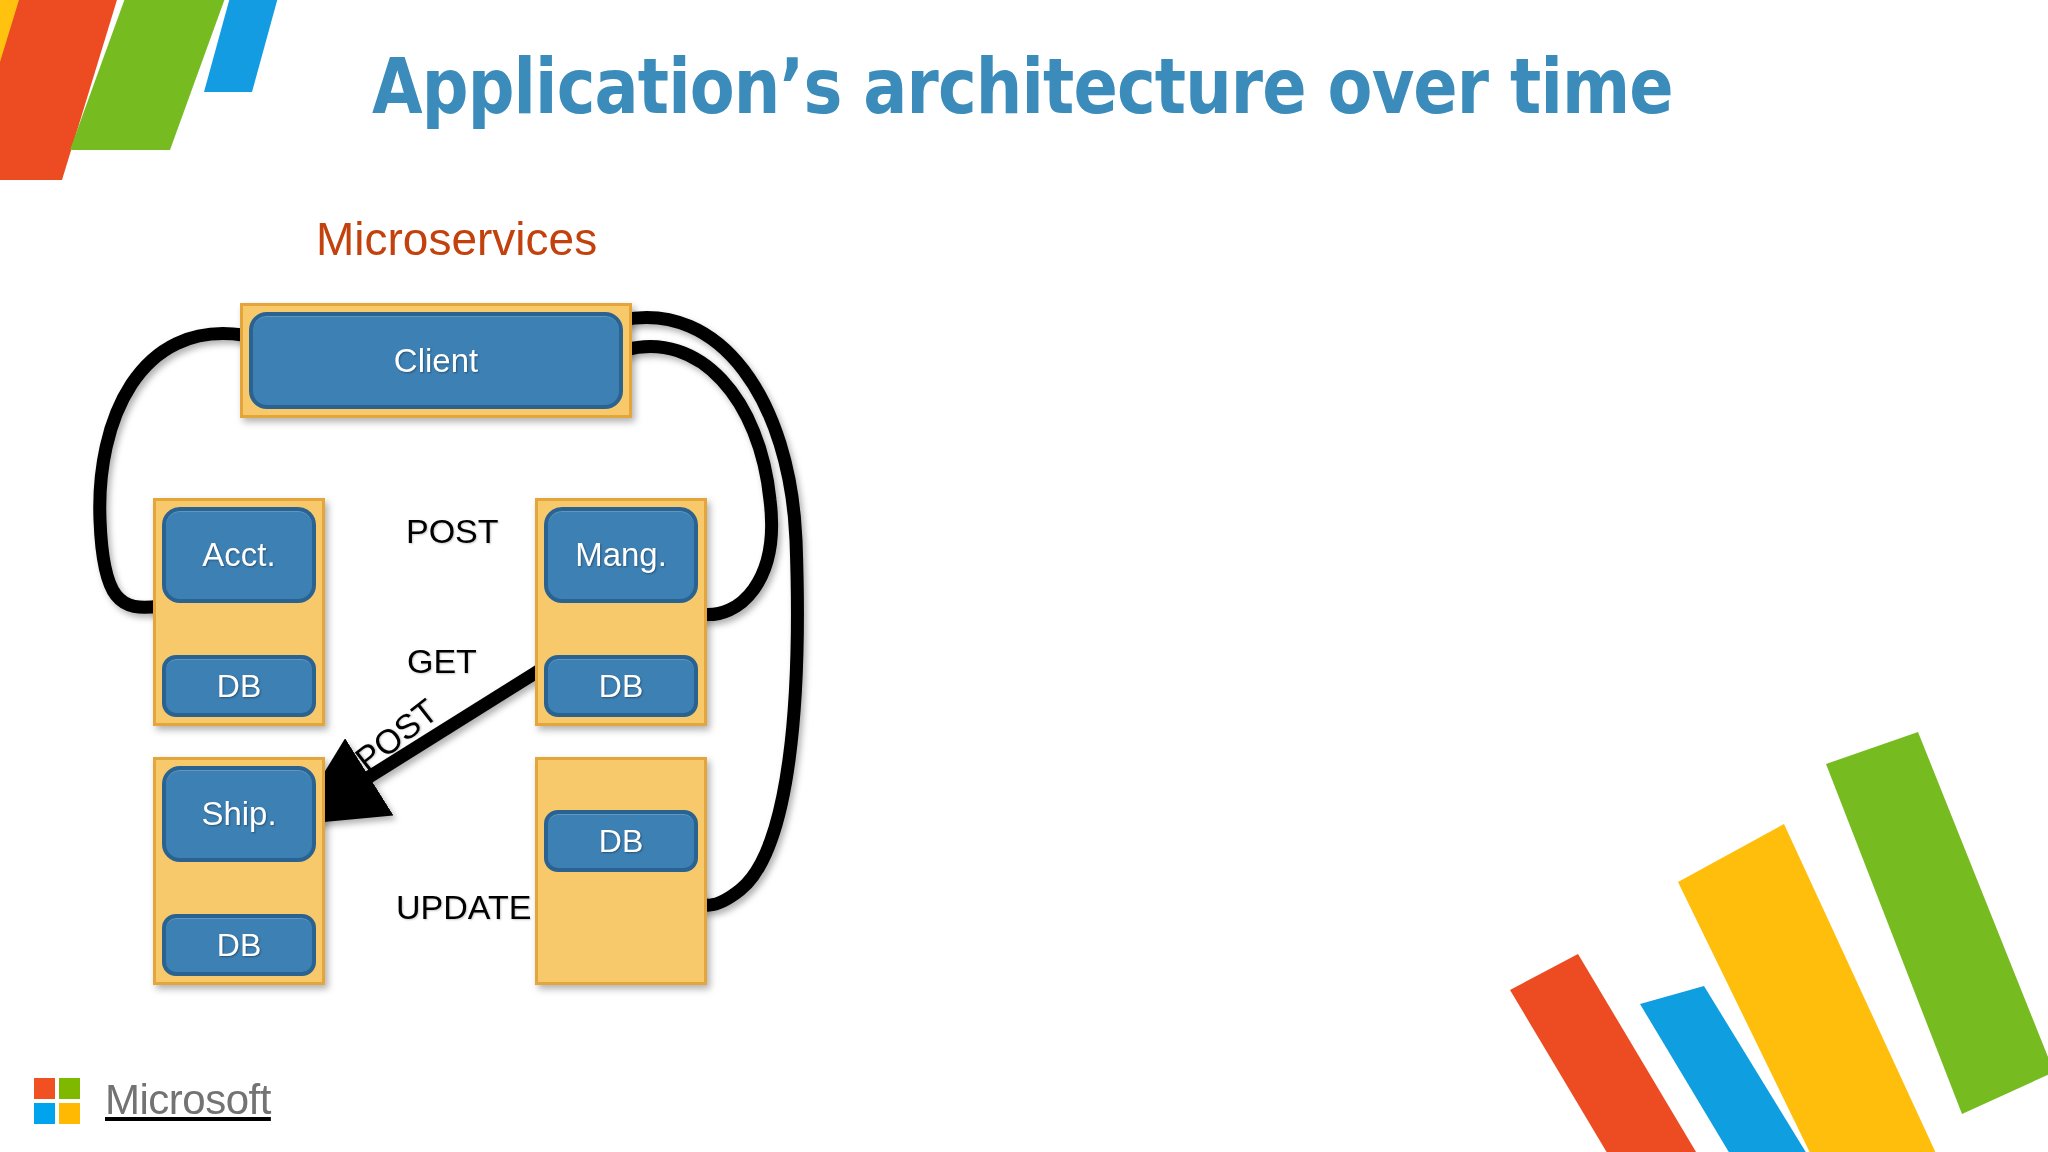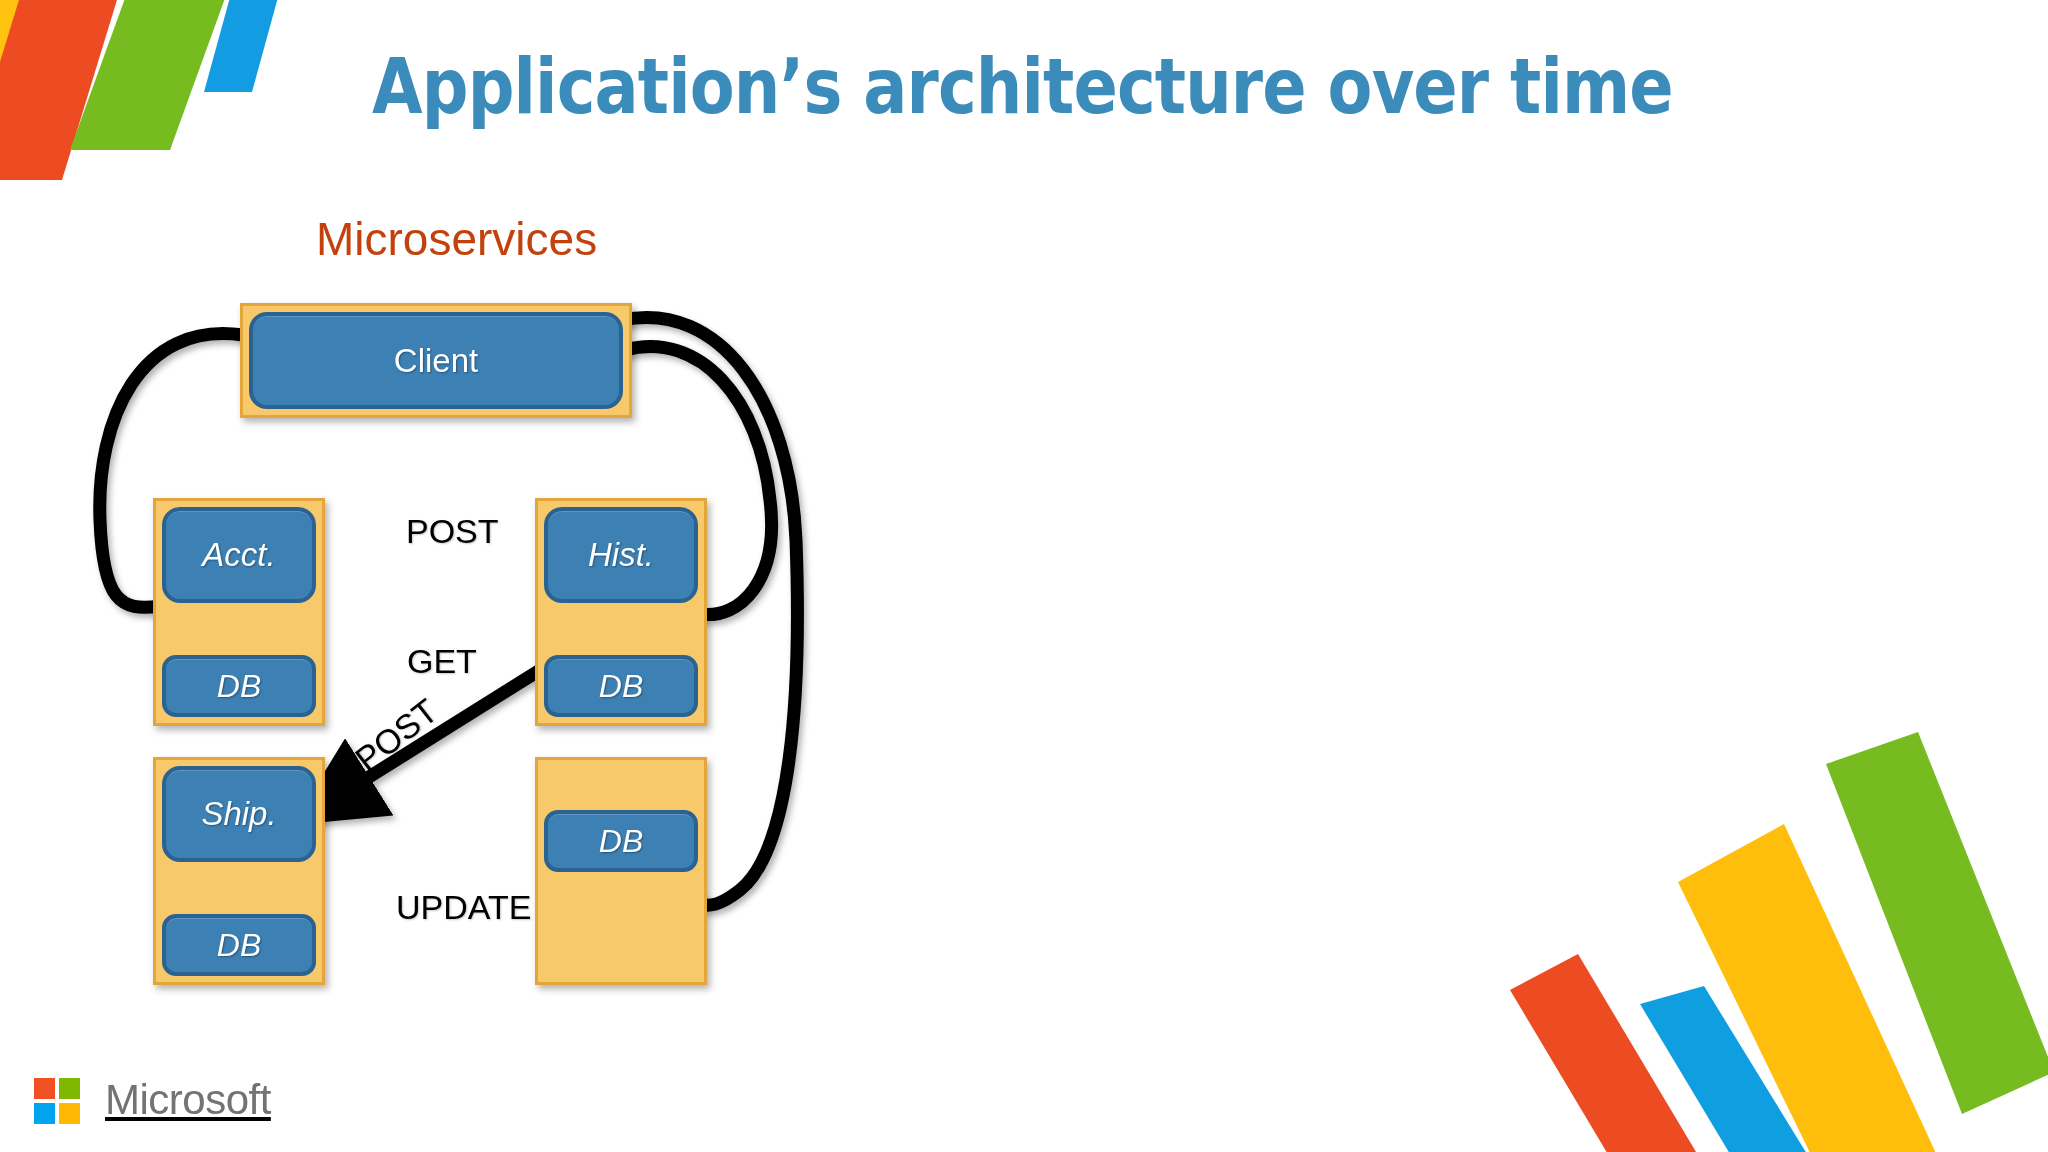--- a/index.html
+++ b/index.html
@@ -88,21 +88,20 @@
   }
   .inner-box.db {
     font-size: 32px;
     border-radius: 14px;
   }
   .svc-stack {
     display: flex;
     flex-direction: column;
     gap: 8px;
     height: 100%;
-    font-style: italic;
   }
   .svc-main { flex: 1 1 auto; }
   .svc-db  { flex: 0 0 62px; margin-top: 44px; }
 
   
   .edge-label {
     position: absolute;
     font-family: "Liberation Sans", sans-serif;
     font-size: 34px;
     color: #000000;
@@ -199,21 +198,21 @@
 
     <div class="node-shell" style="left:153px; top:498px; width:172px; height:228px;">
       <div class="svc-stack">
         <div class="inner-box svc-main">Acct.</div>
         <div class="inner-box db svc-db">DB</div>
       </div>
     </div>
 
     <div class="node-shell" style="left:535px; top:498px; width:172px; height:228px;">
       <div class="svc-stack">
-        <div class="inner-box svc-main">Hist.</div>
+        <div class="inner-box svc-main">Mang.</div>
         <div class="inner-box db svc-db">DB</div>
       </div>
     </div>
 
     <div class="node-shell" style="left:153px; top:757px; width:172px; height:228px;">
       <div class="svc-stack">
         <div class="inner-box svc-main">Ship.</div>
         <div class="inner-box db svc-db">DB</div>
       </div>
     </div>

